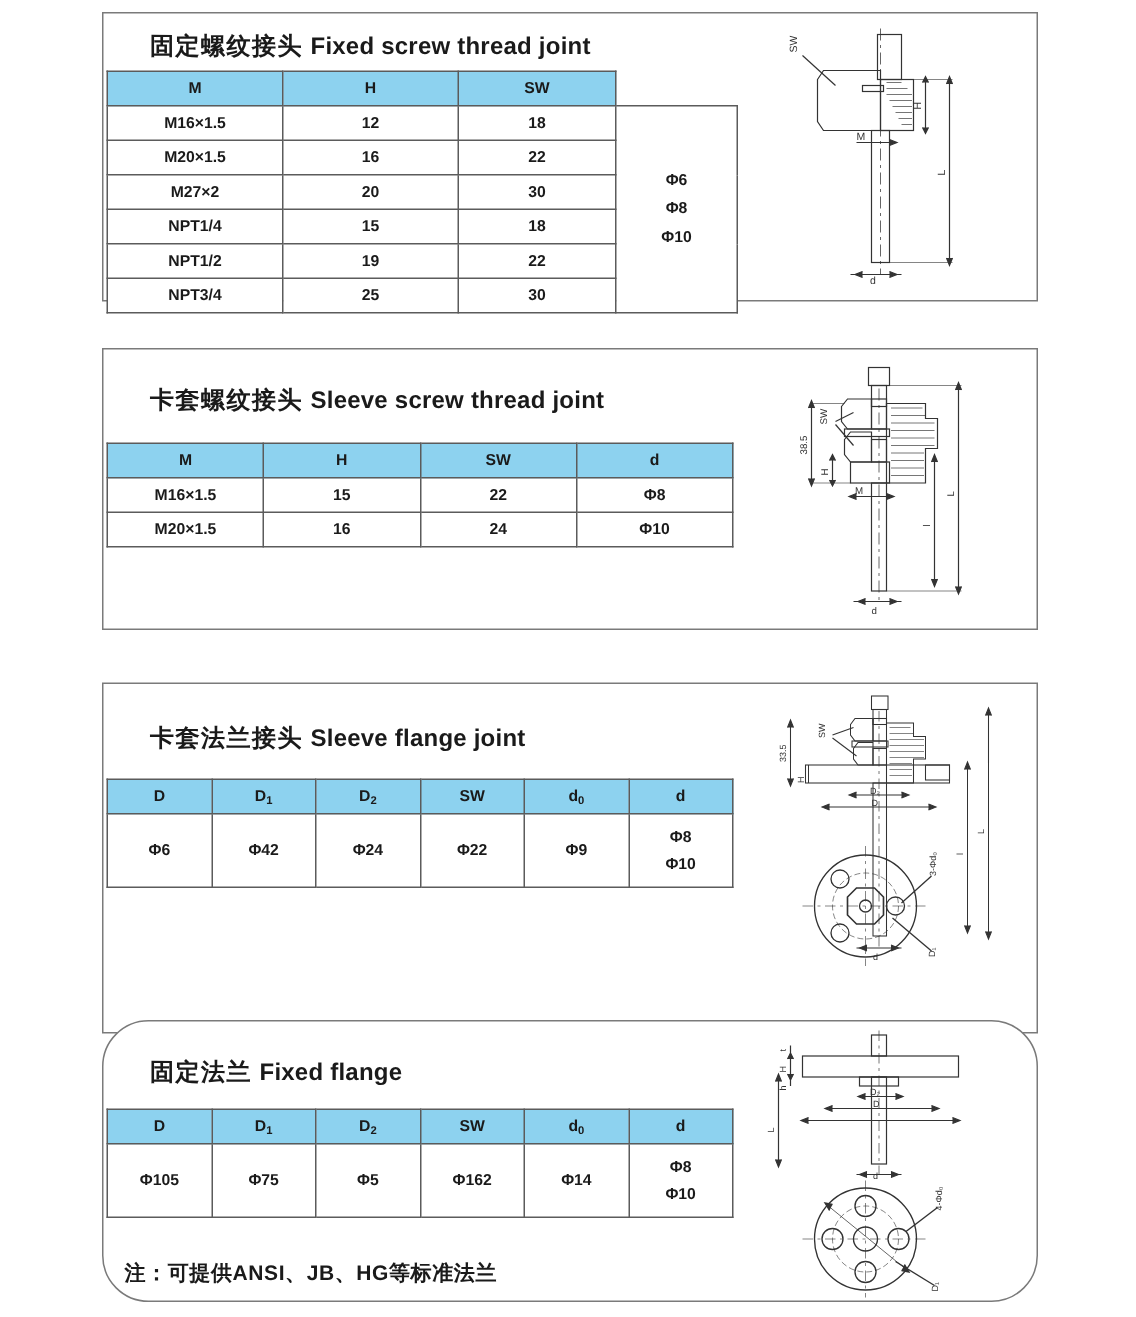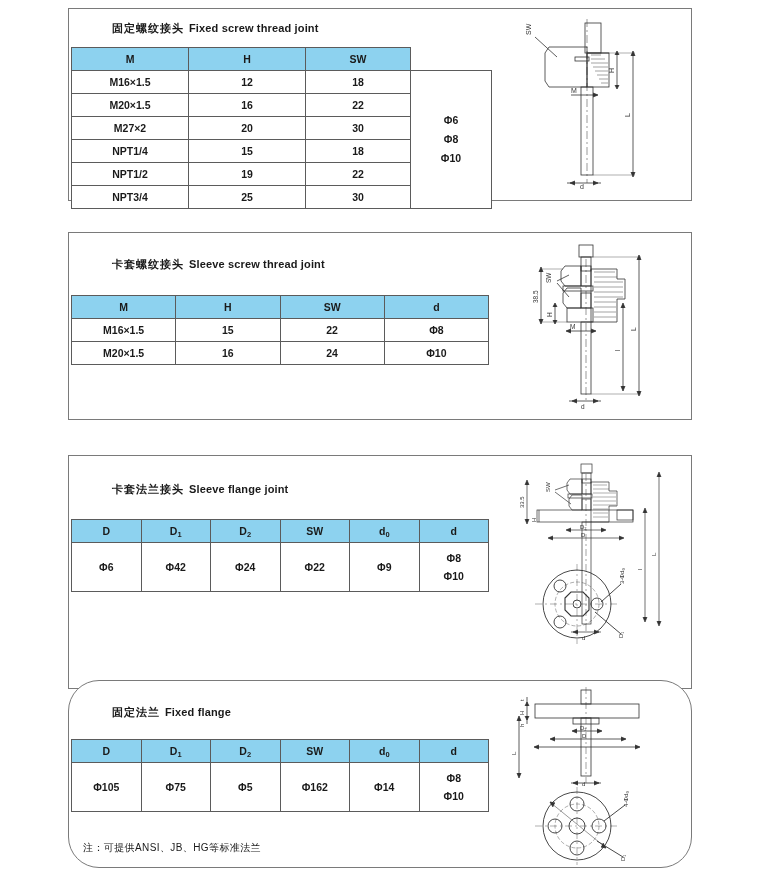--- a/index.html
+++ b/index.html
@@ -39,22 +39,22 @@
   }
 
   #panel-1 { top: 8px;   height: 193px; }
   #panel-2 { top: 232px; height: 188px; }
   #panel-3 { top: 455px; height: 234px; }
   #panel-4 { top: 680px; height: 188px; border-radius: 31px; }
 
   
   .panel-heading {
     position: absolute;
-    left: 14px;
-    font-size: 11px;
+    left: 2px;
+    font-size: 16px;
     font-weight: bold;
     white-space: nowrap;
     letter-spacing: 0.1px;
     padding-left: 29px;
   }
   .panel-heading .cn { letter-spacing: 1px; }
   .panel-heading .en { margin-left: 5px; letter-spacing: 0.15px; }
 
   #panel-1 .panel-heading { top: 12px; }
   #panel-2 .panel-heading { top: 24px; }
@@ -111,22 +111,22 @@
   #table-4 { left: 2px; top: 58px; width: 418px; }
   #table-4 col { width: 16.666%; }
   #table-4 td.tall { height: 48px; }
   #table-4 td.stacked { line-height: 18px; }
 
   
   .note {
     position: absolute;
     left: 14px;
     bottom: 12px;
-    font-size: 10px;
-    font-weight: normal;
+    font-size: 14px;
+    font-weight: bold;
     line-height: 14px;
     white-space: nowrap;
   }
   .note .cn { letter-spacing: 0.4px; }
   .note .en { letter-spacing: 0.1px; }
 
   
   .drawing {
     position: absolute;
     right: 6px;

